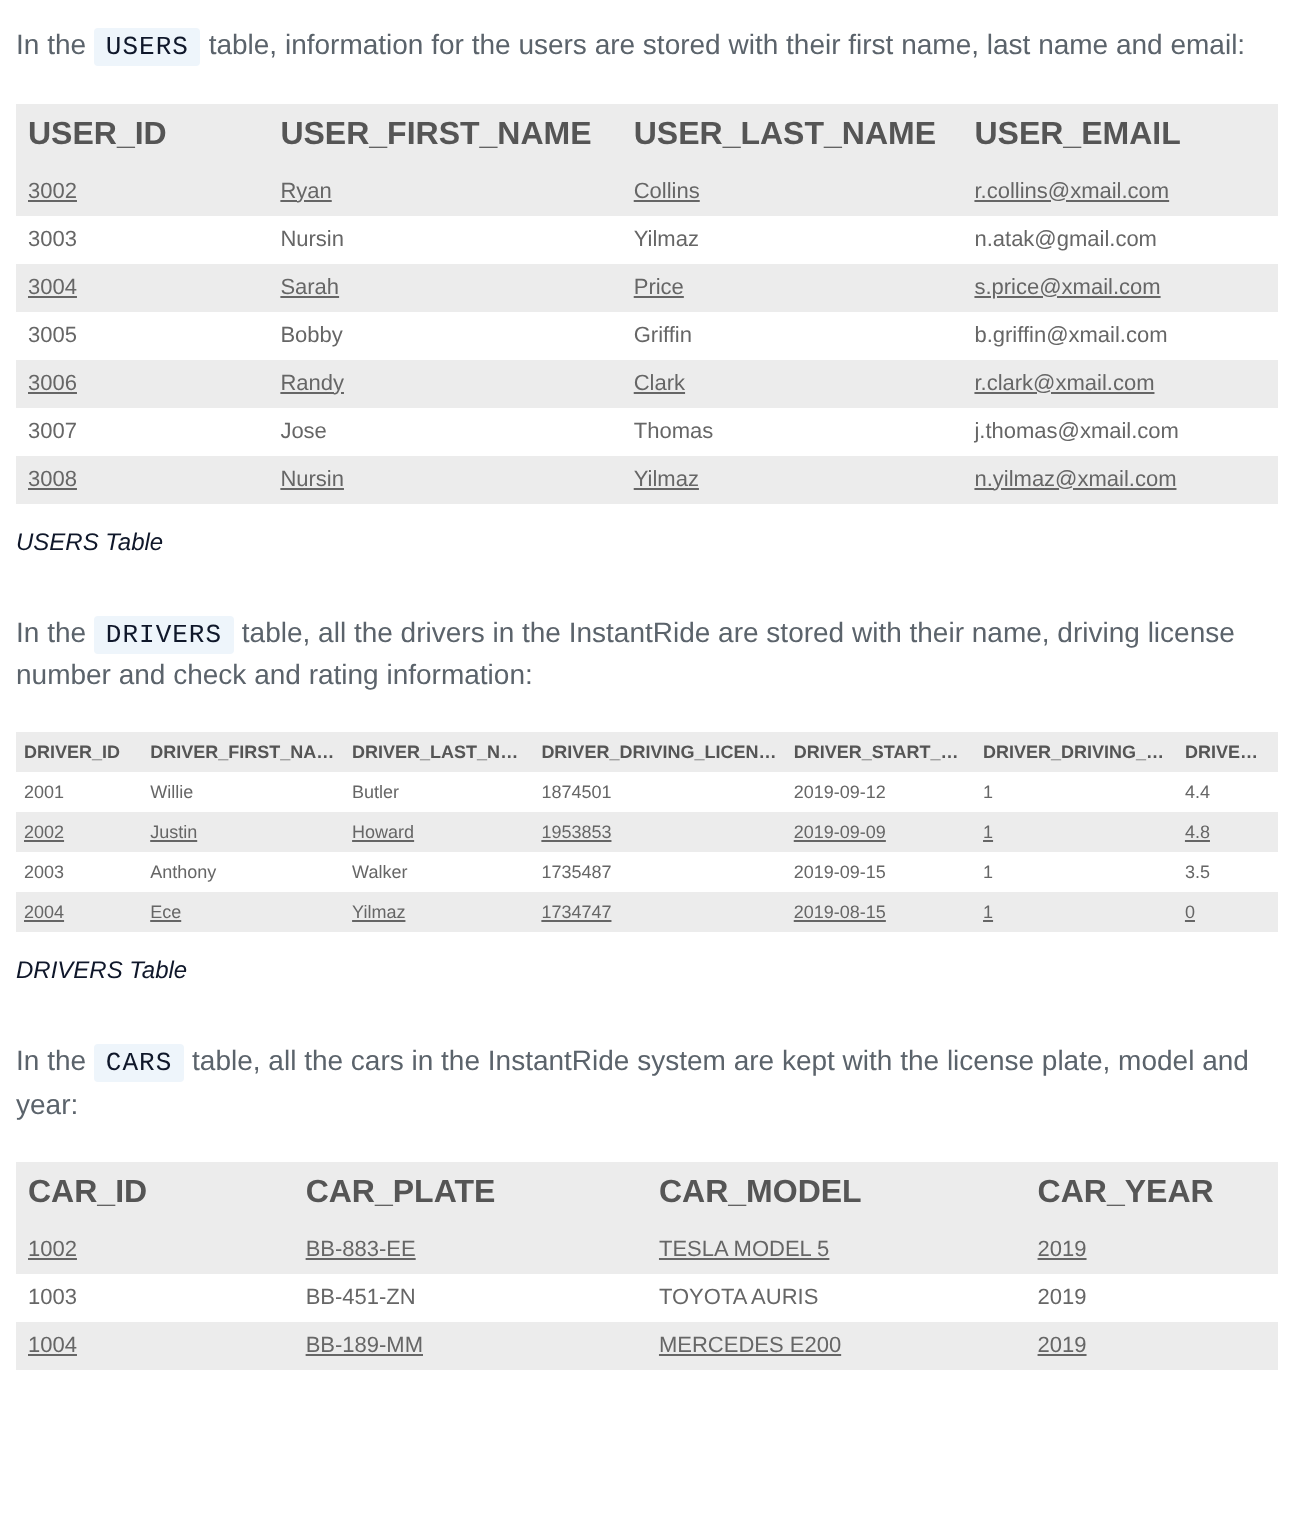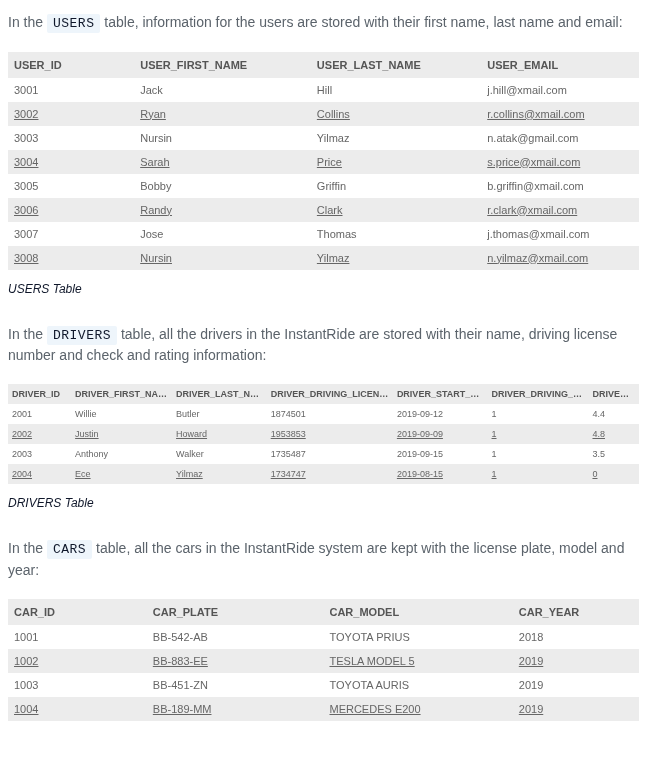--- a/index.html
+++ b/index.html
@@ -28,21 +28,21 @@
   }
   table {
     border-collapse: collapse;
     width: 100%;
     table-layout: fixed;
     margin-bottom: 12px;
   }
   th {
     text-align: left;
     font-weight: bold;
-    font-size: 11px;
+    font-size: 16px;
     background: #ececec;
     color: #555;
     padding: 7px 6px;
     white-space: nowrap;
     overflow: hidden;
     text-overflow: ellipsis;
   }
   td {
     font-size: 11px;
     color: #666;
@@ -92,26 +92,20 @@
     </colgroup>
   <thead>
       <tr>
     <th>USER_ID</th>
     <th>USER_FIRST_NAME</th>
     <th>USER_LAST_NAME</th>
     <th>USER_EMAIL</th>
   </tr>
     </thead>
   <tbody id="users-body">
-      <tr>
-        <td>3001</td>
-        <td>Jack</td>
-        <td>Hill</td>
-        <td>j.hill@xmail.com</td>
-      </tr>
       <tr class="even">
         <td>3002</td>
         <td>Ryan</td>
         <td>Collins</td>
         <td>r.collins@xmail.com</td>
       </tr>
       <tr>
         <td>3003</td>
         <td>Nursin</td>
         <td>Yilmaz</td>
@@ -230,26 +224,20 @@
     </colgroup>
   <thead>
       <tr>
     <th>CAR_ID</th>
     <th>CAR_PLATE</th>
     <th>CAR_MODEL</th>
     <th>CAR_YEAR</th>
   </tr>
     </thead>
   <tbody id="cars-body">
-      <tr>
-        <td>1001</td>
-        <td>BB-542-AB</td>
-        <td>TOYOTA PRIUS</td>
-        <td>2018</td>
-      </tr>
       <tr class="even">
         <td>1002</td>
         <td>BB-883-EE</td>
         <td>TESLA MODEL 5</td>
         <td>2019</td>
       </tr>
       <tr>
         <td>1003</td>
         <td>BB-451-ZN</td>
         <td>TOYOTA AURIS</td>

